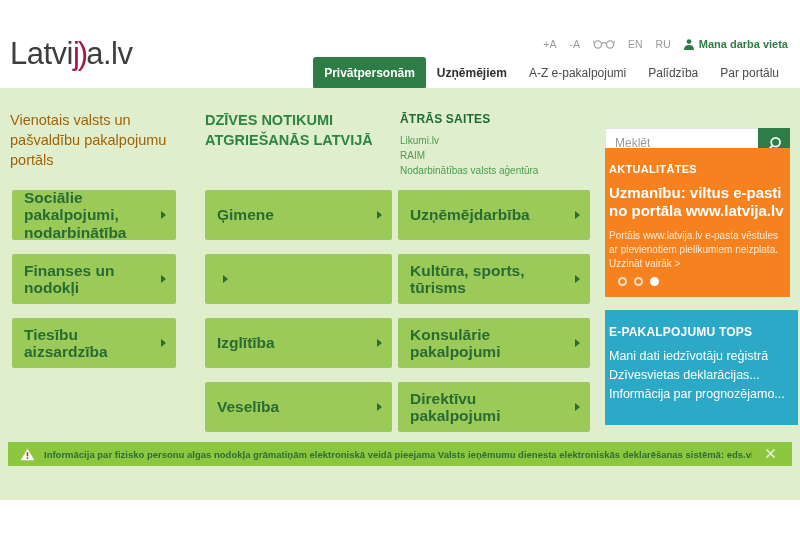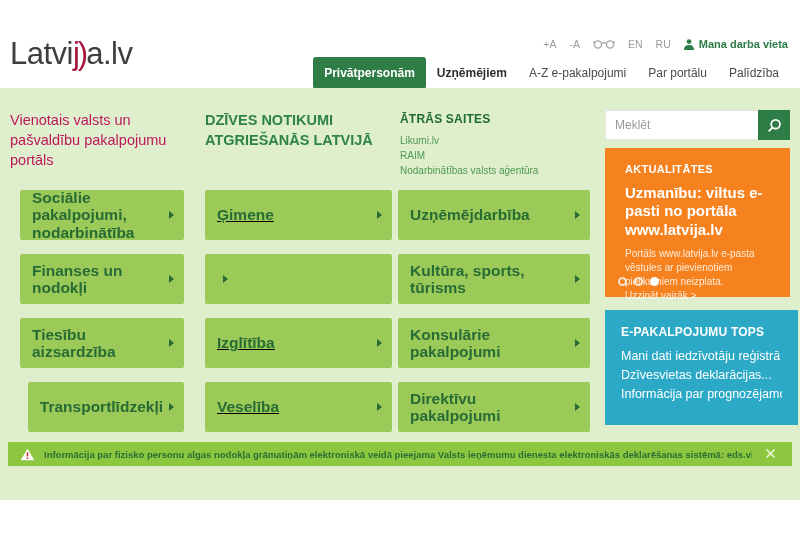--- a/index.html
+++ b/index.html
@@ -17,61 +17,61 @@
   .tabs{position:absolute;right:10px;top:57px;display:flex;}
   .tab{position:relative;padding:9px 11px;font-size:12px;color:#4a4a4a;cursor:pointer;white-space:nowrap;}
   .tab.bold{font-weight:bold;color:#2f2f2f;}
   .tab.active{background:#2e7d46;color:#fff;font-weight:bold;border-radius:3px;}
   .tab.active::after{content:"";position:absolute;bottom:-6px;left:34%;
        border-left:7px solid transparent;border-right:7px solid transparent;border-top:7px solid #2e7d46;}
 
   
   .content{position:absolute;top:88px;left:0;width:800px;height:412px;background:#dfeecd;}
 
-  .tagline{position:absolute;left:10px;top:22px;width:182px;font-size:14.5px;line-height:1.38;color:#be185d;}
+  .tagline{position:absolute;left:10px;top:22px;width:182px;font-size:14.5px;line-height:1.38;color:#a16207;}
   .life-events{position:absolute;left:205px;top:22px;width:190px;font-size:14.5px;line-height:1.38;
                font-weight:bold;color:#2e8442;}
   .life-events .le-link{cursor:pointer;}
   .quick{position:absolute;left:400px;top:24px;width:195px;}
   .quick-title{font-size:12px;font-weight:bold;color:#1e6b35;letter-spacing:.2px;}
   .quick-list{margin-top:9px;display:flex;flex-direction:column;gap:3px;}
   .quick-link{font-size:10px;color:#4d9a50;line-height:1.22;cursor:pointer;}
 
   
-  .search{position:absolute;left:605px;top:22px;width:185px;height:30px;display:flex;}
+  .search{position:absolute;left:605px;top:40px;width:185px;height:30px;display:flex;}
   .search input{flex:1;width:120px;height:30px;border:1px solid #e3e3e3;border-right:none;box-sizing:border-box;
                 padding:0 9px;font-size:12px;font-family:"Liberation Sans",sans-serif;color:#444;outline:none;}
   .search input::placeholder{color:#9a9a9a;}
   .search-btn{width:32px;height:30px;background:#2e7d46;border:none;cursor:pointer;display:flex;
               align-items:center;justify-content:center;padding:0;}
 
   
   .col{position:absolute;top:102px;display:flex;flex-direction:column;gap:14px;}
-  .col1{left:20px;width:164px;align-items:flex-end;}
-  .col2{left:205px;width:187px;text-decoration:underline;}
+  .col1{left:12px;width:164px;}
+  .col2{left:205px;width:187px;}
   .col3{left:398px;width:192px;}
   .tile{height:50px;background:#9cca58;border-radius:2px;display:flex;align-items:center;
         justify-content:space-between;padding:0 10px 0 12px;cursor:pointer;box-sizing:border-box;}
   .tile-label{font-size:15.5px;font-weight:600;color:#276b35;line-height:1.12;}
   .tile-arrow{width:0;height:0;border-left:5px solid #276b35;border-top:4px solid transparent;
               border-bottom:4px solid transparent;flex:0 0 auto;margin-left:6px;}
 
   
   .news{position:absolute;left:605px;top:60px;width:185px;height:149px;background:#f5821f;
-        box-sizing:border-box;padding:15px 20px;color:#fff;}
+        box-sizing:border-box;padding:15px 4px;color:#fff;}
   .news-title{font-size:11px;font-weight:bold;letter-spacing:.3px;}
   .news-headline{margin-top:9px;font-size:15px;font-weight:bold;line-height:1.22;cursor:pointer;}
   .news-body{margin-top:8px;font-size:10px;line-height:1.4;color:rgba(255,244,232,.92);}
   .news-more{font-size:10px;line-height:1.4;color:rgba(255,244,232,.92);cursor:pointer;}
   .dots{position:absolute;left:13px;bottom:11px;display:flex;gap:7px;}
   .dot{width:9px;height:9px;border-radius:50%;border:2px solid rgba(255,255,255,.75);box-sizing:border-box;cursor:pointer;}
   .dot.active{background:#fff;border-color:#fff;}
 
   .etops{position:absolute;left:605px;top:222px;width:193px;height:115px;background:#2da9c8;
-         box-sizing:border-box;padding:15px 16px;color:#fff;}
+         box-sizing:border-box;padding:15px 4px;color:#fff;}
   .etops-title{font-size:12px;font-weight:bold;letter-spacing:.2px;}
   .etops-list{margin-top:9px;display:flex;flex-direction:column;gap:3px;}
   .etops-link{font-size:12.5px;line-height:1.28;cursor:pointer;white-space:nowrap;overflow:hidden;}
 
   
   .notice{position:absolute;left:8px;top:354px;width:784px;height:24px;background:#8dc63f;
           display:flex;align-items:center;gap:9px;padding:0 12px;box-sizing:border-box;}
   .notice-text{flex:1;font-size:9.5px;font-weight:bold;color:#2c6e35;white-space:nowrap;overflow:hidden;}
   .notice-close{color:#eef7df;font-size:13px;line-height:1;cursor:pointer;padding:2px 4px;}
 
@@ -110,22 +110,22 @@
             </svg>
         </span>
         <span>Mana darba vieta</span>
       </span>
     </div>
 
     <div class="tabs">
       <div class="tab active">Privātpersonām</div>
       <div class="tab bold">Uzņēmējiem</div>
       <div class="tab">A-Z e-pakalpojumi</div>
+      <div class="tab">Palīdzība</div>
       <div class="tab">Par portālu</div>
-      <div class="tab">Palīdzība</div>
     </div>
   </div>
 
   <div class="content">
 
     <div class="tagline">Vienotais valsts un pašvaldību pakalpojumu portāls</div>
 
     <div class="life-events">
       <div>DZĪVES NOTIKUMI</div>
       <div class="le-link">ATGRIEŠANĀS LATVIJĀ</div>
@@ -160,24 +160,20 @@
           <span class="tile-arrow"></span>
         </div>
       <div class="tile">
           <span class="tile-label">Finanses un nodokļi</span>
           <span class="tile-arrow"></span>
         </div>
       <div class="tile">
           <span class="tile-label">Tiesību aizsardzība</span>
           <span class="tile-arrow"></span>
         </div>
-      <div class="tile">
-          <span class="tile-label">Transportlīdzekļi</span>
-          <span class="tile-arrow"></span>
-        </div>
     </div>
     <div class="col col2">
       <div class="tile">
           <span class="tile-label">Ģimene</span>
           <span class="tile-arrow"></span>
         </div>
       <div class="tile">
           <span class="tile-arrow"></span>
         </div>
       <div class="tile">

